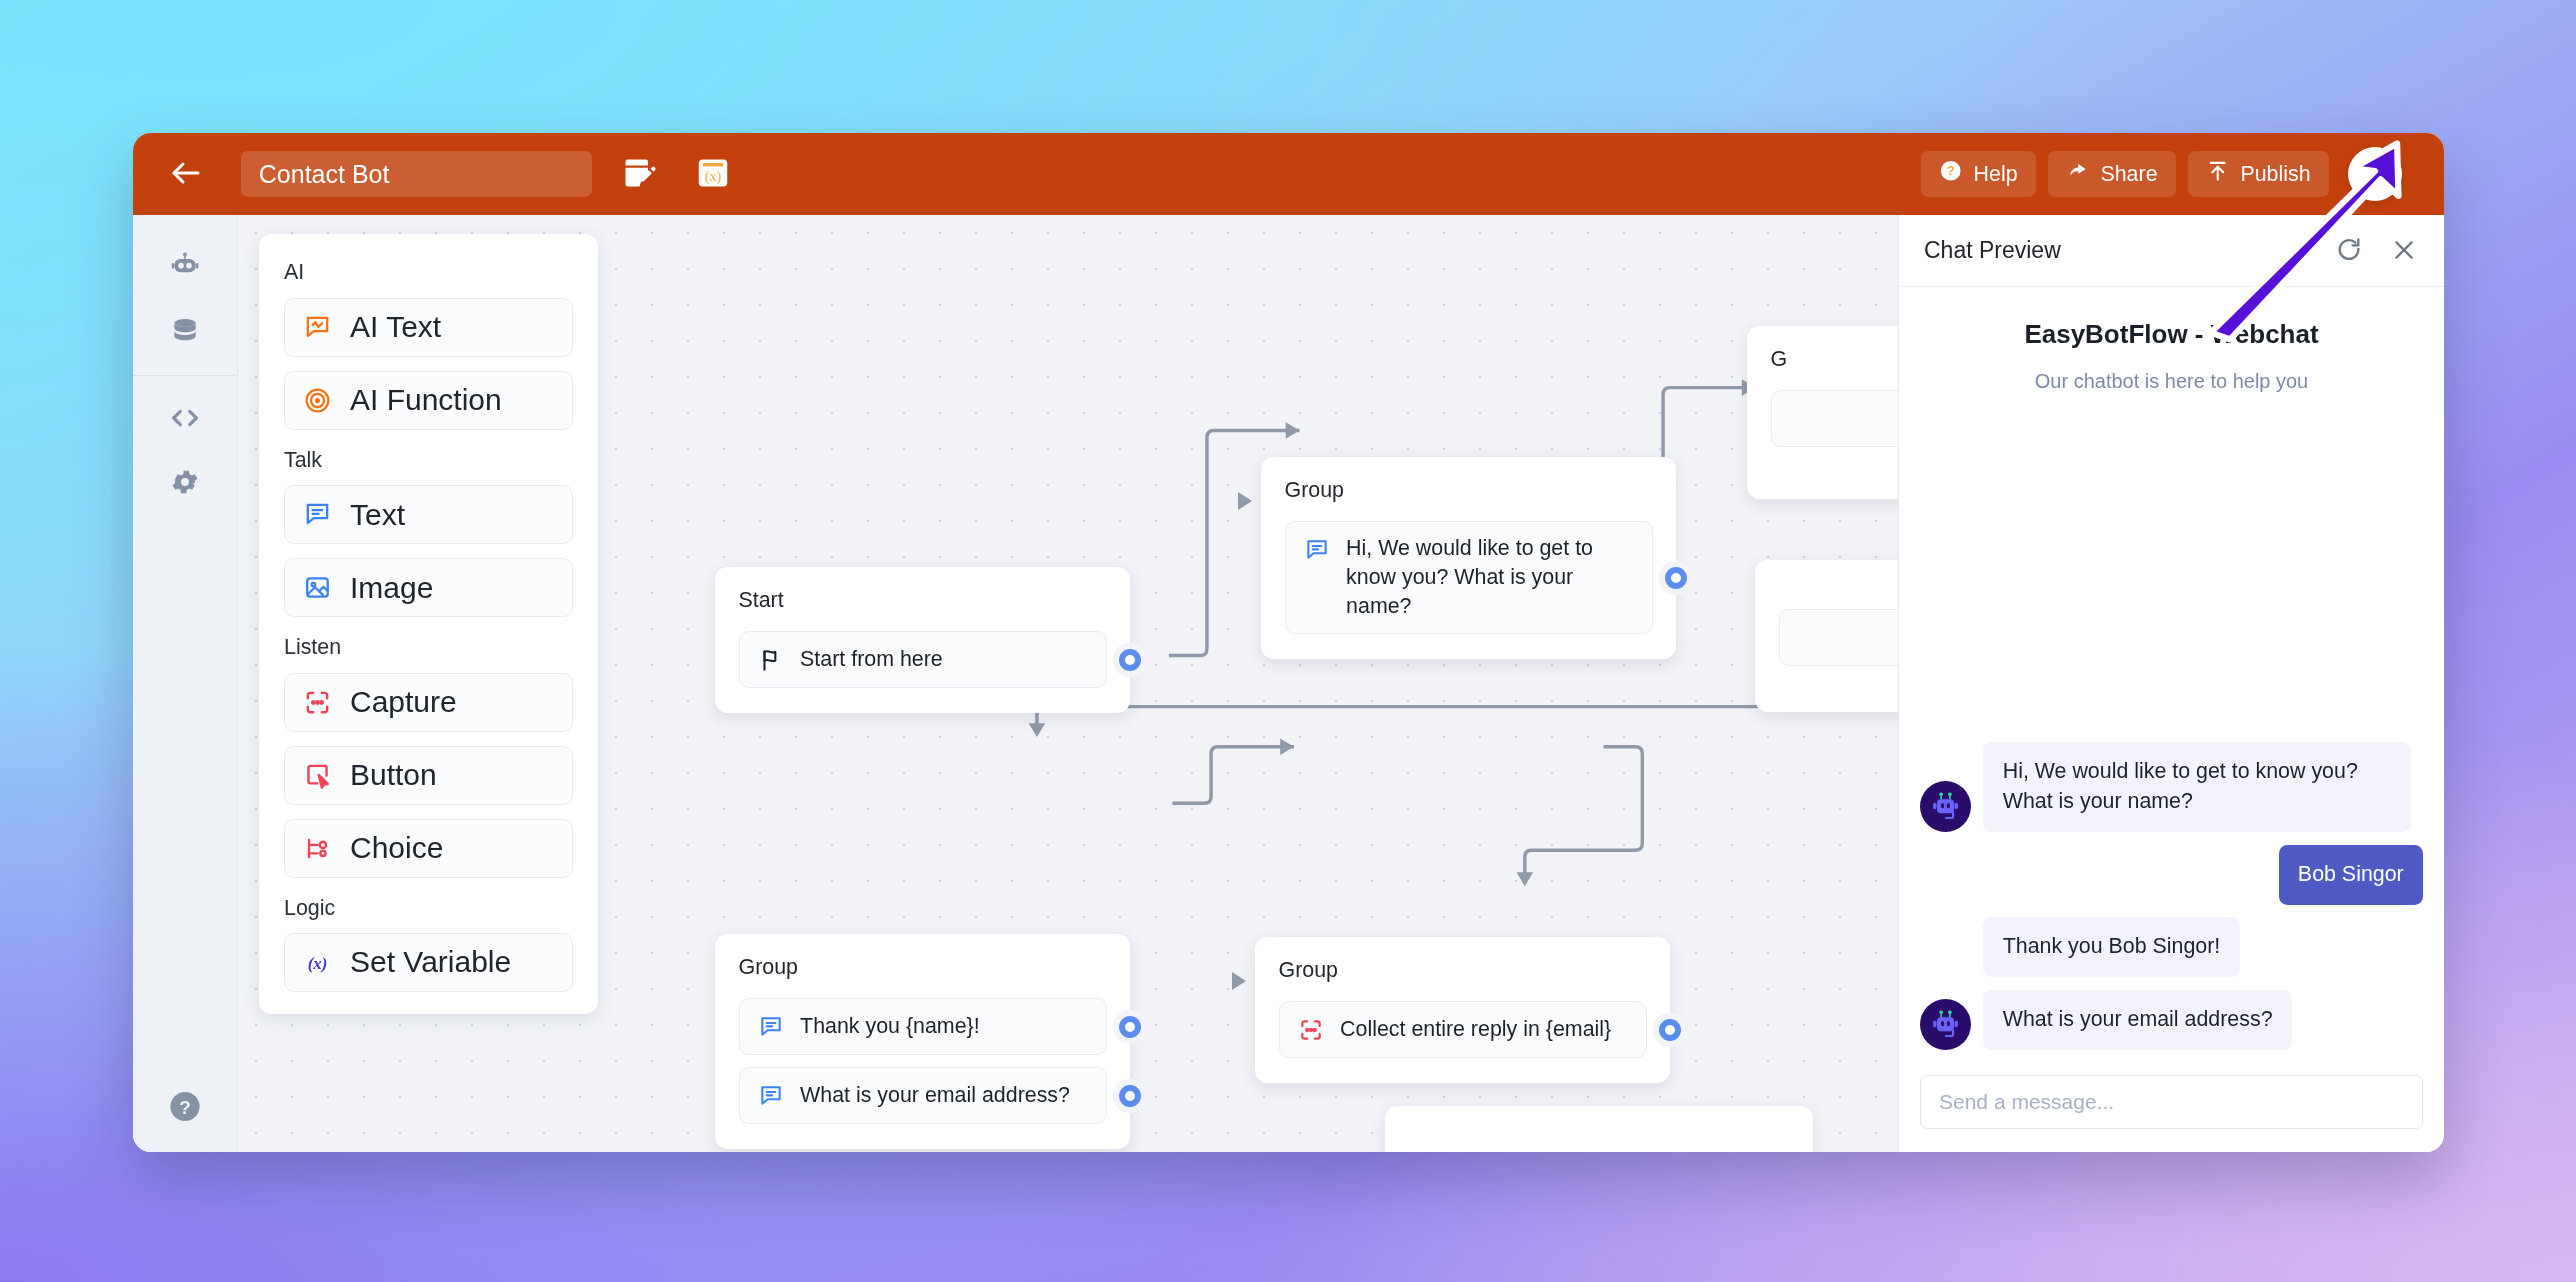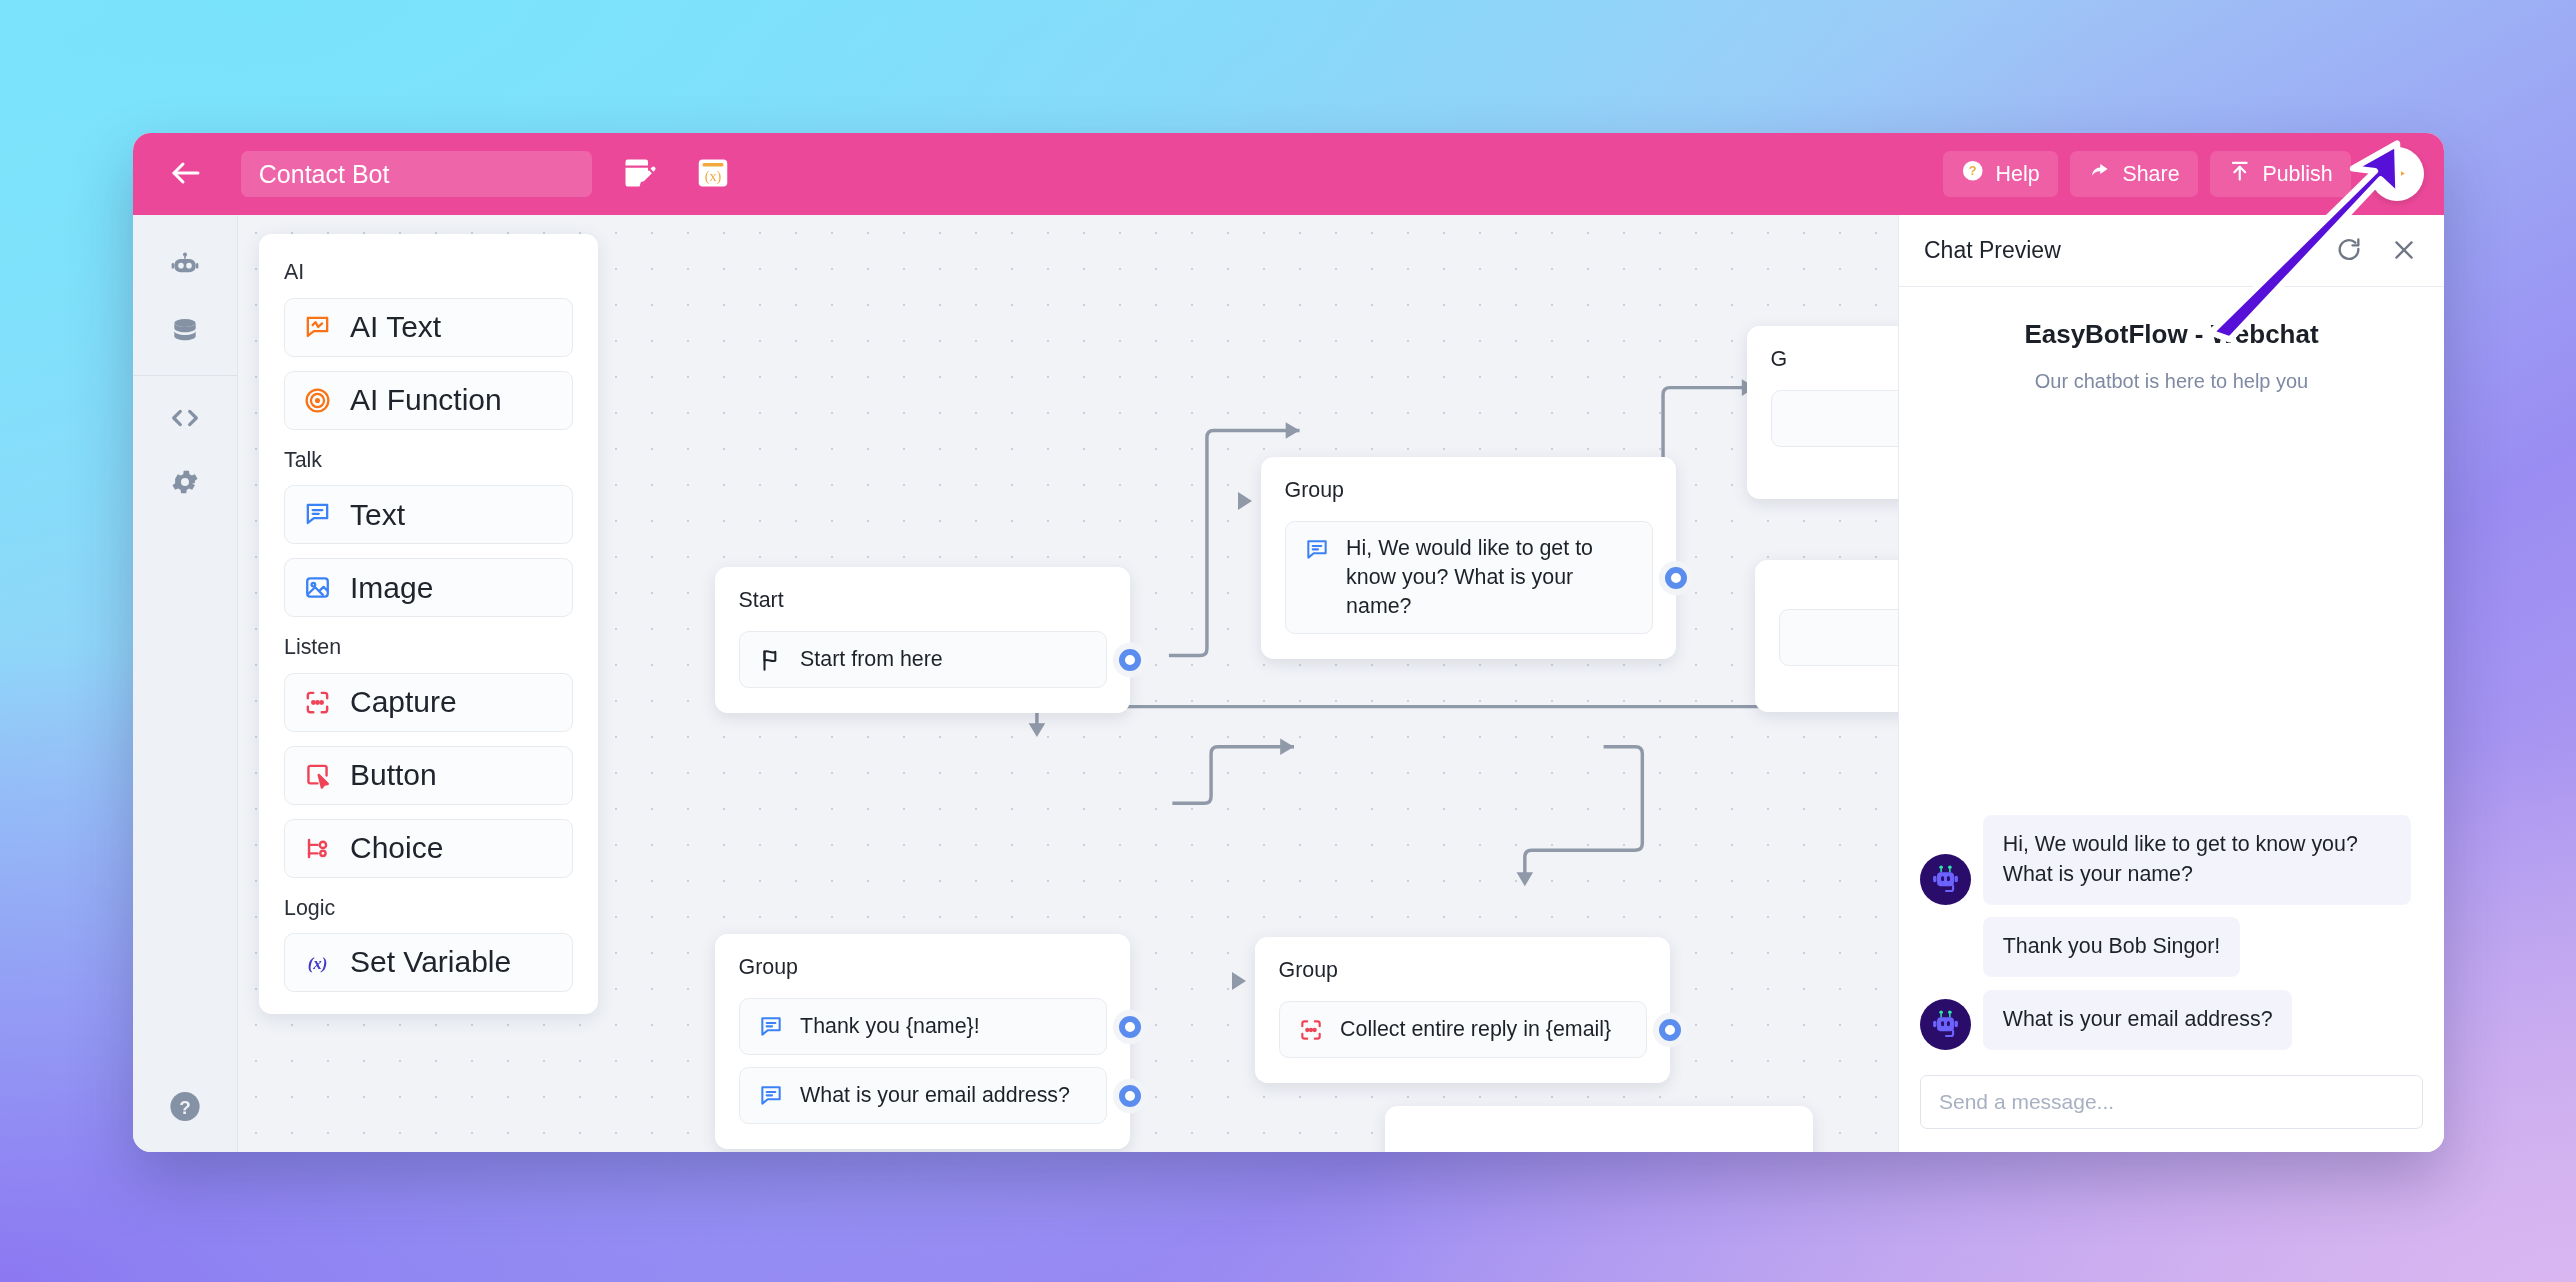--- a/index.html
+++ b/index.html
@@ -25,23 +25,23 @@
     background: #ffffff;
     border-radius: 18px;
     box-shadow: 0 28px 62px rgba(40,40,90,.28);
     overflow: hidden;
     display: flex; flex-direction: column;
   }
 
   
   .topbar {
     height: 82px; flex: 0 0 82px;
-    background: #ec4899;
+    background: #c2410c;
     display: flex; align-items: center;
-    padding: 0 20px 0 0;
+    padding: 0 42px 0 0;
     position: relative;
   }
   .back-btn {
     width: 105px; height: 82px;
     display: flex; align-items: center; justify-content: center;
     cursor: pointer;
   }
   .back-btn svg { width: 36px; height: 36px; }
   .title-field {
     width: 351px; height: 46px;
@@ -632,20 +632,23 @@
                 <ellipse cx="10" cy="11.4" rx="1.1" ry="1.8" fill="#2a0d6b"></ellipse>
                 <ellipse cx="14" cy="11.4" rx="1.1" ry="1.8" fill="#2a0d6b"></ellipse>
                 <rect x="3.5" y="9.4" width="2.3" height="4.4" rx="1.1" fill="#6c63ff"></rect>
                 <rect x="18.2" y="9.4" width="2.3" height="4.4" rx="1.1" fill="#6c63ff"></rect>
                 <path d="M17.2 16.3v2.2a1.4 1.4 0 0 1-1.4 1.4h-3.4" fill="none" stroke="#6c63ff" stroke-width="1.5" stroke-linecap="round"></path>
               </svg>
             </span>
             <span class="bubble bot">Hi, We would like to get to know you? What is your name?</span>
           </div>
 
+          <div class="msg-row user">
+            <span class="bubble user">Bob Singor</span>
+          </div>
 
           <div class="msg-row bot">
             <span class="avatar-spacer"></span>
             <span class="bubble bot">Thank you Bob Singor!</span>
           </div>
 
           <div class="msg-row bot">
             <span class="avatar">
               <svg viewBox="0 0 24 24">
                 <circle cx="9" cy="3.6" r="1.25" fill="#2ee6a8"></circle>

